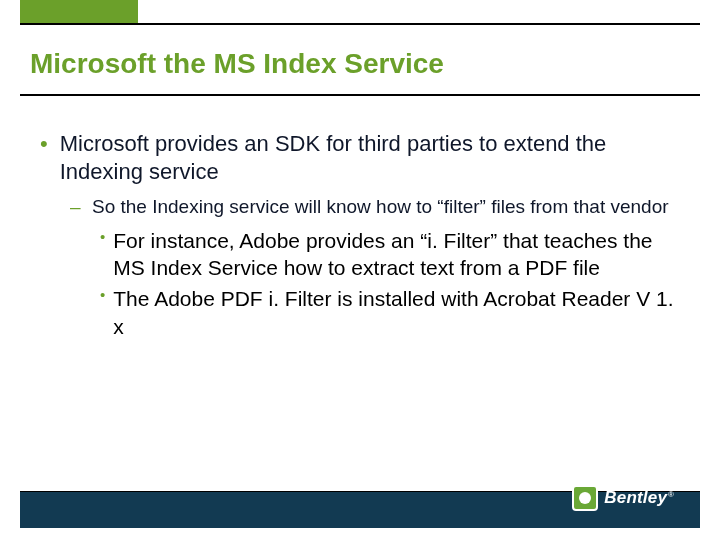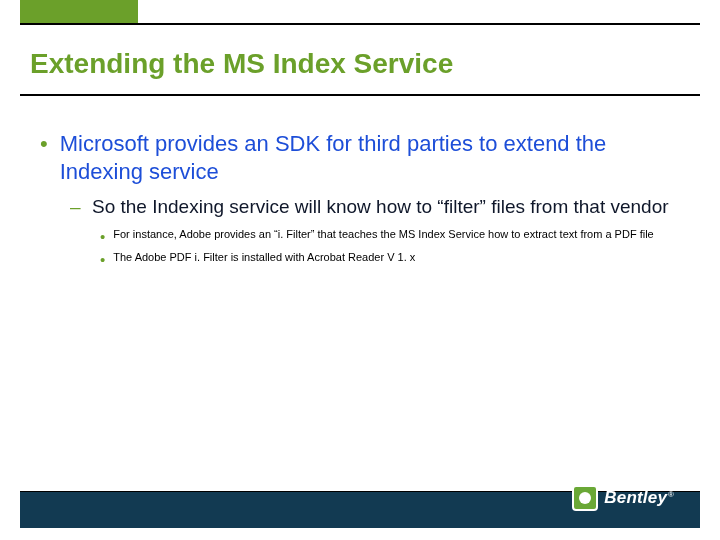--- a/index.html
+++ b/index.html
@@ -6,45 +6,45 @@
   html, body { width: 720px; height: 540px; font-family: Verdana, Geneva, sans-serif; background: #fff; overflow: hidden; }
   .slide { position: relative; width: 720px; height: 540px; }
   .topbar { position: absolute; top: 0; left: 0; width: 720px; height: 24px; }
   .green-block { position: absolute; top: 0; left: 20px; width: 118px; height: 24px; background: #6ba02a; }
   .rule1 { position: absolute; top: 23px; left: 20px; width: 680px; height: 2px; background: #000; }
   .title { position: absolute; top: 48px; left: 30px; width: 660px; color: #6ba02a; font-weight: bold; font-size: 28px; line-height: 1.15; }
   .rule2 { position: absolute; top: 94px; left: 20px; width: 680px; height: 2px; background: #000; }
   .content { position: absolute; top: 130px; left: 40px; width: 640px; }
   .lvl1 { display: flex; margin-bottom: 10px; }
   .lvl1 .bullet { color: #6ba02a; font-size: 22px; line-height: 1.25; margin-right: 12px; }
-  .lvl1 .txt { color: #1d4ed8; font-size: 22px; line-height: 1.25; }
+  .lvl1 .txt { color: #0f172a; font-size: 22px; line-height: 1.25; }
   .lvl2 { display: flex; margin-left: 30px; margin-bottom: 8px; }
   .lvl2 .bullet { color: #6ba02a; font-size: 19px; line-height: 1.25; margin-right: 10px; min-width: 12px; }
   .lvl2 .txt { color: #0f172a; font-size: 19px; line-height: 1.25; }
   .lvl3 { display: flex; margin-left: 60px; margin-bottom: 4px; }
   .lvl3 .bullet { color: #6ba02a; font-size: 15px; line-height: 1.3; margin-right: 8px; }
-  .lvl3 .txt { color: #000; font-size: 11px; line-height: 1.3; }
+  .lvl3 .txt { color: #000; font-size: 21px; line-height: 1.3; }
   .footer { position: absolute; left: 20px; bottom: 12px; width: 680px; height: 36px; background: #123a52; }
   .footer-rule { position: absolute; left: 20px; bottom: 48px; width: 680px; height: 1.5px; background: #000; }
   .logo { position: absolute; right: 26px; bottom: 17px; height: 26px; display: flex; align-items: center; gap: 6px; padding-left: 28px; }
   .logo-mark { width: 26px; height: 26px; border: 2px solid #fff; border-radius: 4px; background: #6aa836; display: flex; align-items: center; justify-content: center; }
   .logo-mark .shape { width: 12px; height: 12px; border-radius: 50%; background: #fff; position: relative; }
   .logo-text { color: #fff; font-weight: bold; font-size: 17px; font-style: italic; letter-spacing: 0.2px; }
   .logo-reg { color: #fff; font-size: 8px; vertical-align: super; margin-left: 1px; }
 </style>
 </head>
 <body>
 
 <div class="slide">
   <div class="topbar">
     <div class="green-block"></div>
   </div>
   <div class="rule1"></div>
 
-  <div class="title">Extending the MS Index Service</div>
+  <div class="title">Microsoft the MS Index Service</div>
 
   <div class="rule2"></div>
 
   <div class="content">
     <div class="lvl1">
       <span class="bullet">•</span>
       <span class="txt">Microsoft provides an SDK for third parties to extend the Indexing service</span>
     </div>
     <div class="lvl2">
       <span class="bullet">–</span>

